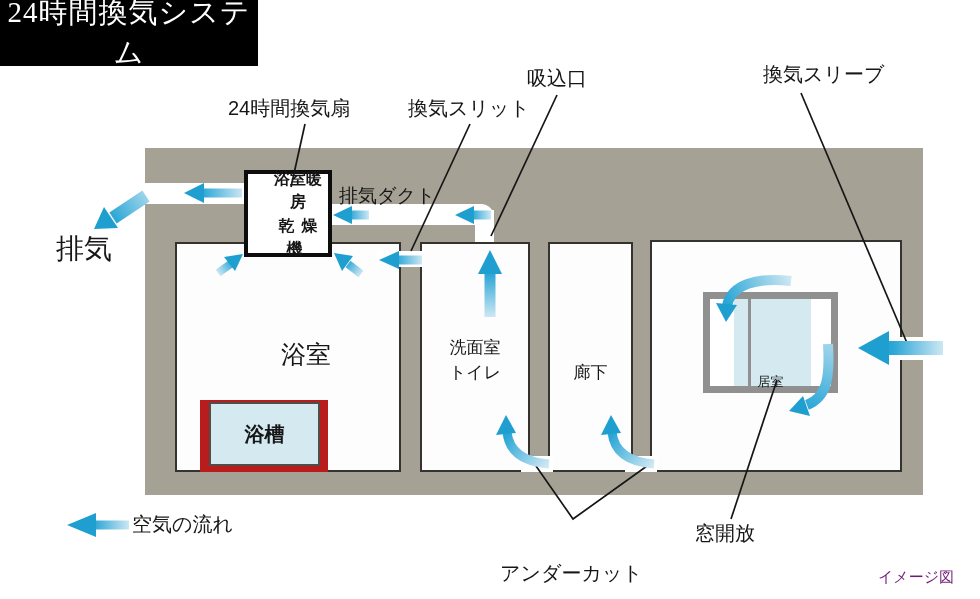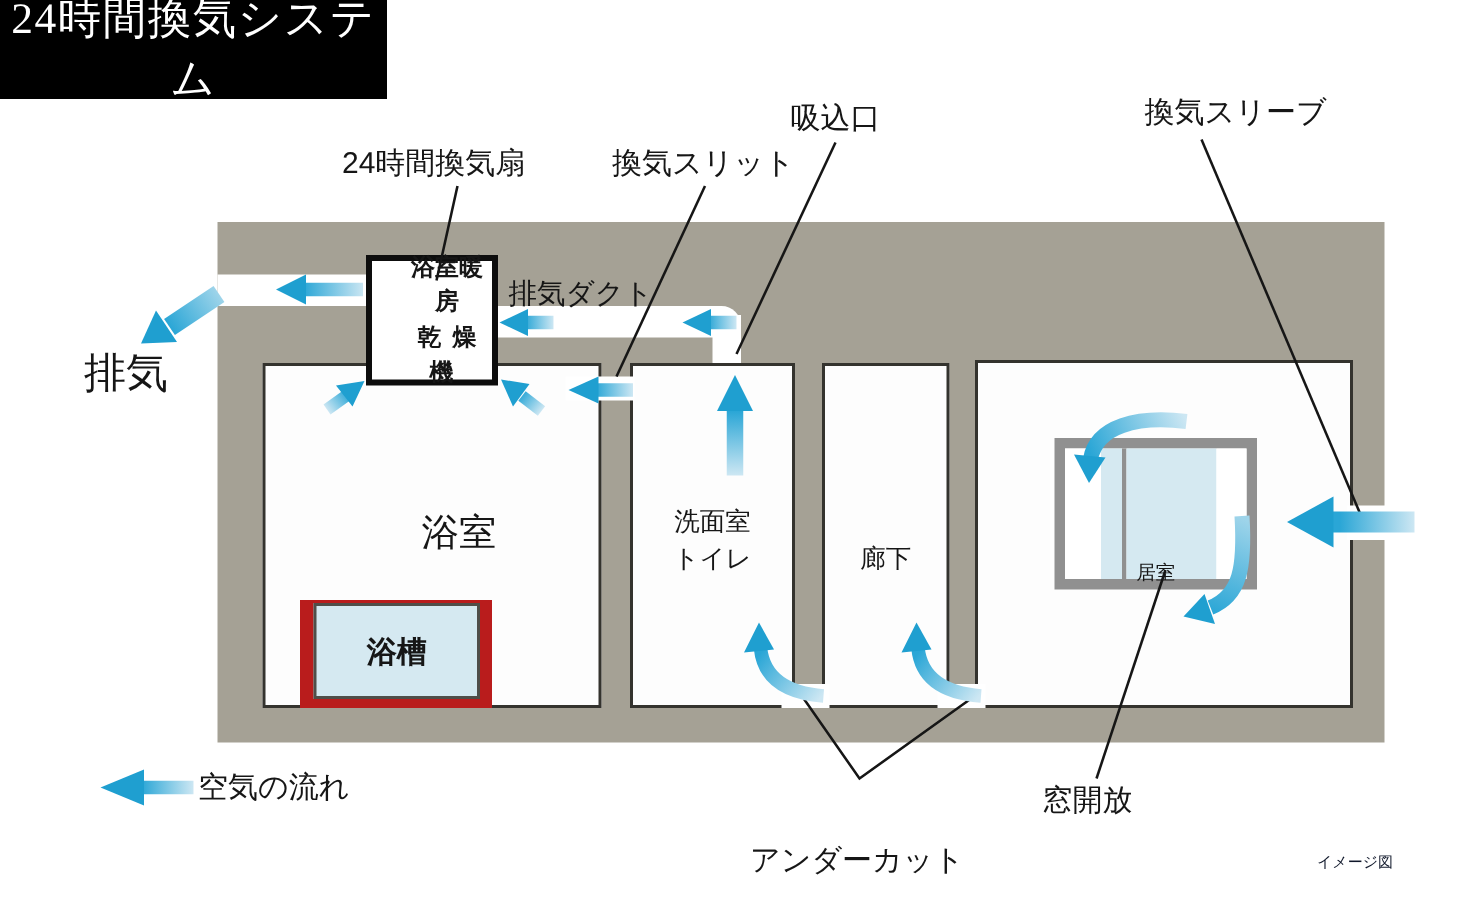--- a/index.html
+++ b/index.html
@@ -48,21 +48,21 @@
   .lbl{z-index:10;font-size:20px;font-weight:500;white-space:nowrap;}
   .lbl-fan{left:228px;top:95px;}
   .lbl-slit{left:408px;top:95px;}
   .lbl-inlet{left:527px;top:65px;}
   .lbl-sleeve{left:763px;top:61px;}
   .lbl-exhaust{left:56px;top:230px;font-size:28px;}
   .lbl-duct{left:339px;top:183px;font-size:19px;}
   .lbl-undercut{left:500px;top:520px;margin-top:40px;}
   .lbl-window{left:695px;top:520px;}
   .lbl-legend{left:132px;top:511px;}
-  .lbl-footer{left:878px;top:568px;font-size:10px;color:#0f172a;font-weight:400;}
+  .lbl-footer{left:878px;top:568px;font-size:15px;color:#701a75;font-weight:400;}
   .room-lbl{z-index:10;text-align:center;font-weight:500;}
   .rl-bathroom{left:175px;top:338px;width:262px;font-size:25px;}
   .rl-washroom{left:420px;top:336px;width:110px;font-size:17px;line-height:1.45;}
   .rl-corridor{left:548px;top:339px;width:85px;font-size:17px;margin-top:22px;}
   .rl-living{left:703px;top:328px;width:135px;font-size:13px;margin-top:45px;}
   svg.overlay{position:absolute;left:0;top:0;z-index:8;pointer-events:none;}
 </style>
 </head>
 <body>
 

